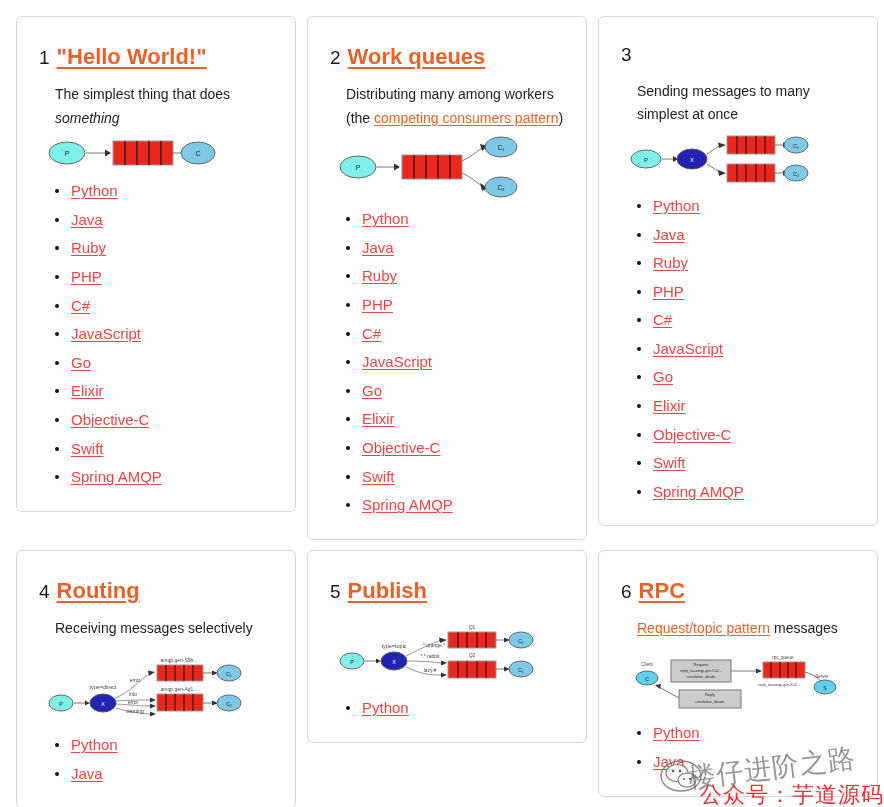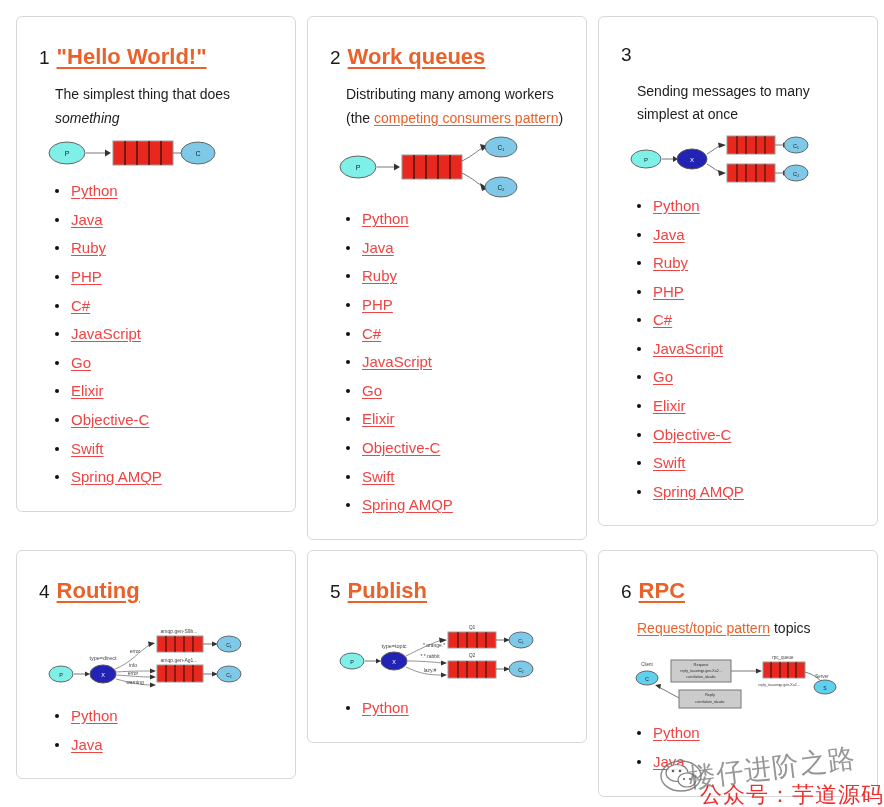--- a/index.html
+++ b/index.html
@@ -255,20 +255,21 @@
         <li><a>Swift</a></li>
         <li><a>Spring AMQP</a></li>
       </ul>
     </div>
 
     <div class="card">
       <div class="card-head">
         <span class="card-num">4</span>
         <span class="card-title">Routing</span>
       </div>
+      <p class="card-desc">Receiving messages selectively</p>
       <div class="diagram">
         <svg width="200" height="78" viewBox="0 0 200 78">
           <ellipse cx="14" cy="57" rx="12" ry="8" fill="#7ff0e8" stroke="#666" stroke-width="1"></ellipse>
           <text x="14" y="60" font-size="5.5" text-anchor="middle" fill="#222" font-family="'Liberation Sans',sans-serif">P</text>
           <line x1="27" y1="57" x2="38" y2="57" stroke="#777" stroke-width="1"></line>
           <polygon points="38,54.5 43,57 38,59.5" fill="#333"></polygon>
           <ellipse cx="56" cy="57" rx="13" ry="9" fill="#2222b4" stroke="#555" stroke-width="1"></ellipse>
           <text x="56" y="60" font-size="5.5" text-anchor="middle" fill="#fff" font-family="'Liberation Sans',sans-serif">X</text>
           <text x="56" y="43" font-size="5.5" text-anchor="middle" fill="#444" font-family="'Liberation Sans',sans-serif">type=direct</text>
           <path d="M68,52 C84,46 92,34 104,27" stroke="#888" stroke-width="0.9" fill="none"></path>
@@ -361,21 +362,21 @@
         <li><a>Python</a></li>
 
       </ul>
     </div>
 
     <div class="card">
       <div class="card-head">
         <span class="card-num">6</span>
         <span class="card-title">RPC</span>
       </div>
-      <p class="card-desc"><a>Request/topic pattern</a><span> topics</span></p>
+      <p class="card-desc"><a>Request/topic pattern</a><span> messages</span></p>
       <div class="diagram">
         <svg width="210" height="66" viewBox="0 0 210 66">
           <text x="18" y="20" font-size="4.5" text-anchor="middle" fill="#444" font-family="'Liberation Sans',sans-serif">Client</text>
           <ellipse cx="18" cy="32" rx="11" ry="7" fill="#5fd0ee" stroke="#666" stroke-width="1"></ellipse>
           <text x="18" y="34.5" font-size="5" text-anchor="middle" fill="#222" font-family="'Liberation Sans',sans-serif">C</text>
           <rect x="42" y="14" width="60" height="22" fill="#cccccc" stroke="#777" stroke-width="1"></rect>
           <text x="72" y="20" font-size="4" text-anchor="middle" fill="#333" font-family="'Liberation Sans',sans-serif">Request</text>
           <text x="72" y="26" font-size="3.6" text-anchor="middle" fill="#333" font-family="'Liberation Sans',sans-serif">reply_to=amqp.gen-Xa2...</text>
           <text x="72" y="32" font-size="3.6" text-anchor="middle" fill="#333" font-family="'Liberation Sans',sans-serif">correlation_id=abc</text>
           <line x1="102" y1="25" x2="128" y2="25" stroke="#777" stroke-width="1"></line>

